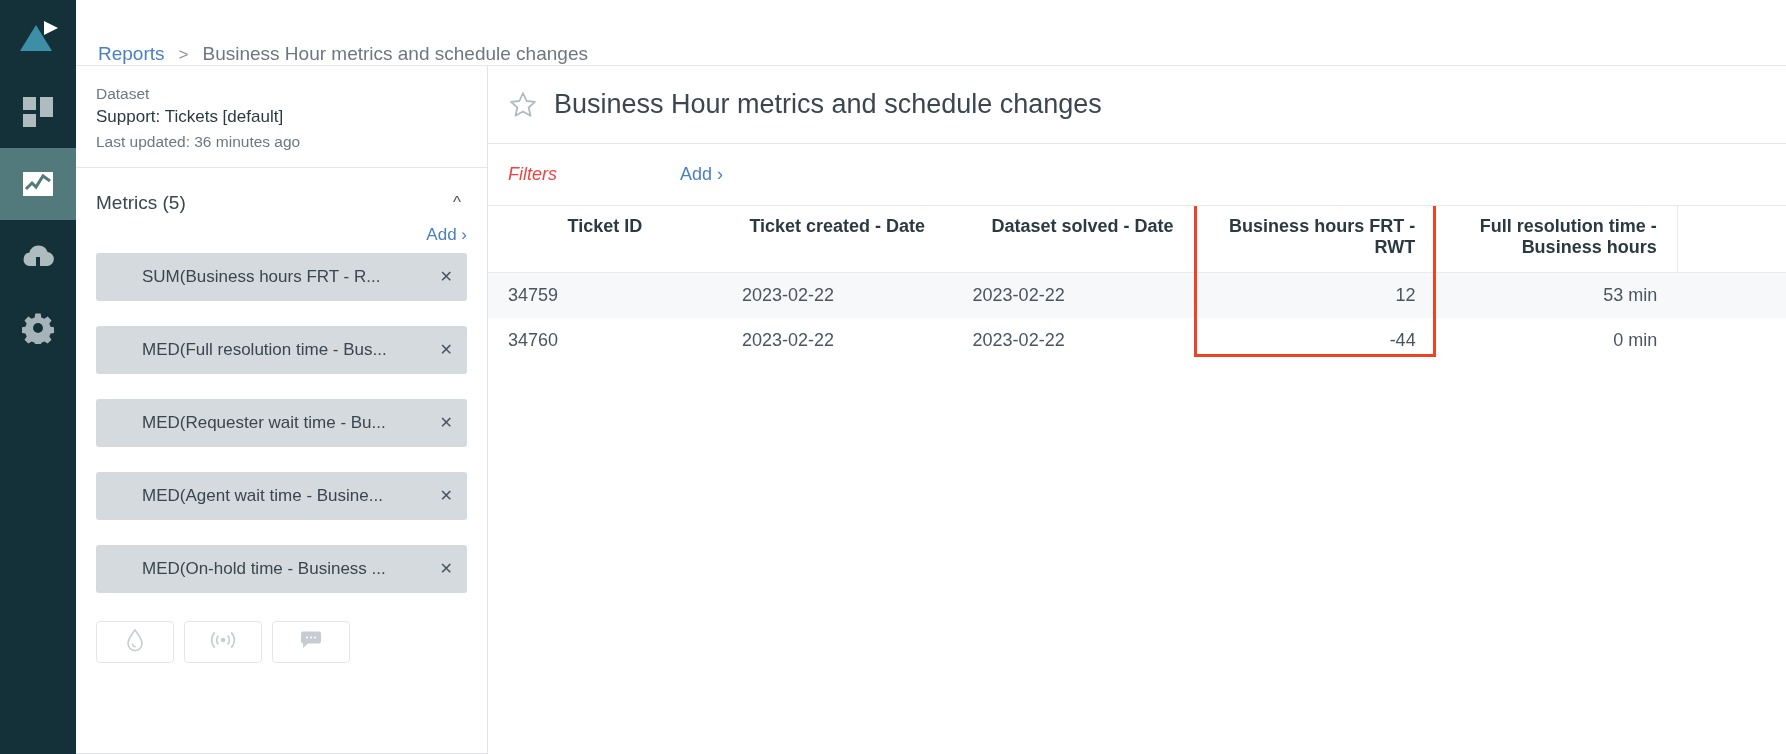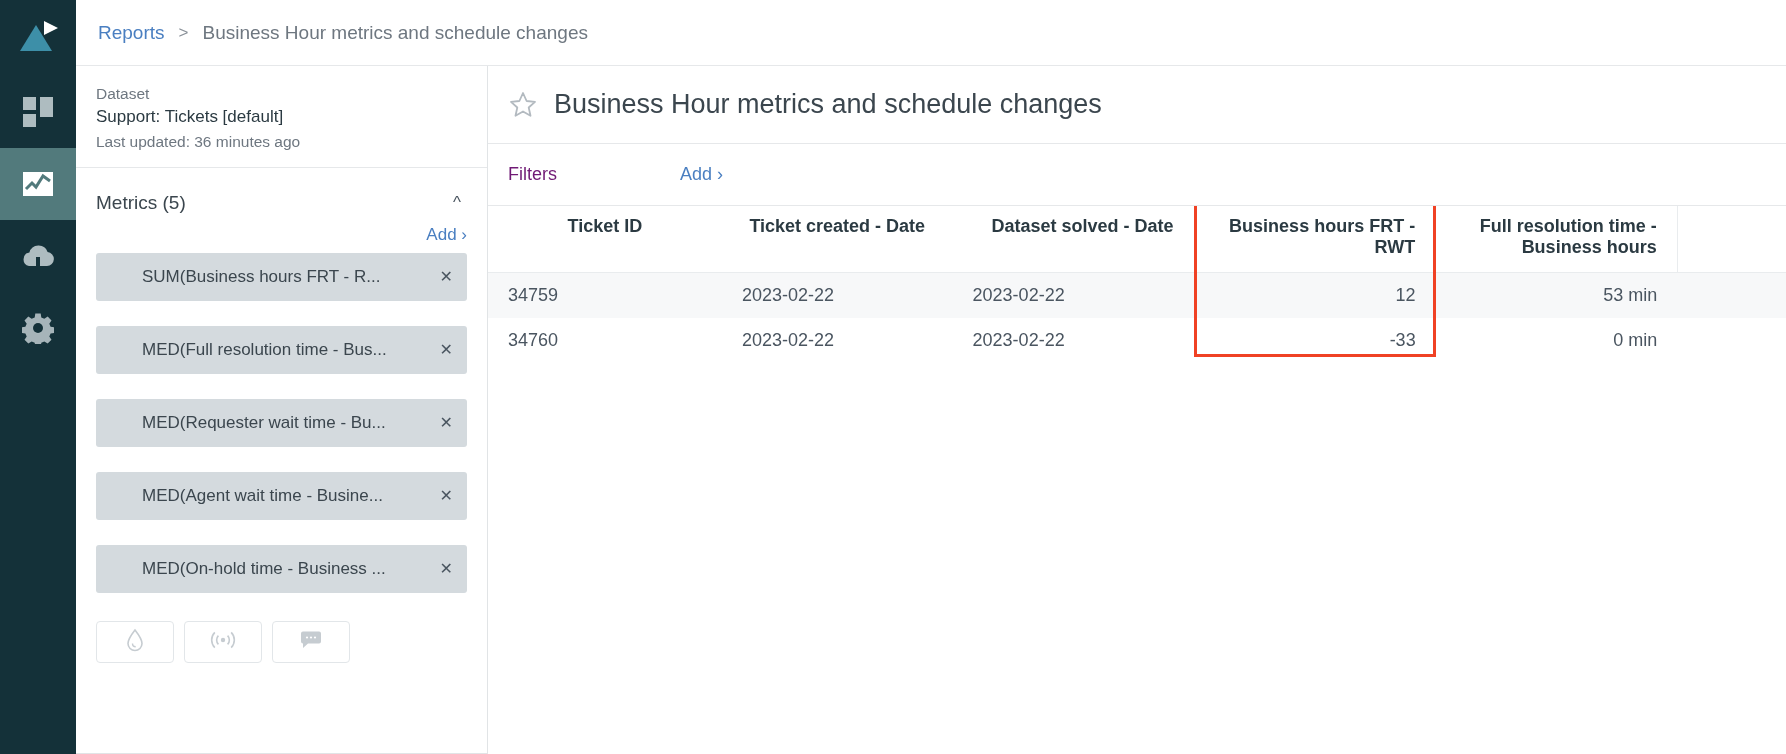--- a/index.html
+++ b/index.html
@@ -24,21 +24,21 @@
     height: 72px; display: flex; align-items: center; justify-content: center;
     cursor: pointer;
   }
   .rail-item.active { background: #527a7c; }
   .rail-item svg, .rail-logo svg { display: block; }
 
   
   .right { flex: 1 1 auto; display: flex; flex-direction: column; min-width: 0; }
   .topbar {
     height: 66px; flex: 0 0 66px;
-    display: flex; align-items: center;
+    display: flex; align-items: flex-end;
     padding-left: 22px;
     border-bottom: 1px solid #e6e8ea;
     background: #fff;
   }
   .crumb-link {
     color: #4a7fc1; font-size: 19px; cursor: pointer; text-decoration: none;
   }
   .crumb-sep { color: #8a9199; font-size: 17px; margin: 0 14px; }
   .crumb-current { color: #6e7780; font-size: 19px; }
 
@@ -110,21 +110,21 @@
   }
   .star-btn { cursor: pointer; display: flex; align-items: center; }
   .main-title { font-size: 27px; color: #3b464e; }
 
   .filters-bar {
     height: 62px; flex: 0 0 62px;
     display: flex; align-items: center;
     padding-left: 20px;
     border-bottom: 1px solid #e6e8ea;
   }
-  .filters-label { font-size: 18px; color: #701a75; width: 172px; }
+  .filters-label { font-size: 18px; color: #ef4444; width: 172px; font-style: italic; }
   .filters-add { color: #4a7fc1; font-size: 18px; cursor: pointer; }
 
   
   .table-wrap { flex: 1 1 auto; position: relative; overflow: hidden; }
   table.rpt { border-collapse: collapse; width: 100%; table-layout: fixed; }
   table.rpt th {
     font-size: 18px; color: #2b3a42; font-weight: 700;
     vertical-align: top; text-align: center;
     padding: 10px 20px 14px 20px;
     height: 62px;
@@ -334,21 +334,21 @@
                 <td>2023-02-22</td>
                 <td>2023-02-22</td>
                 <td class="num">12</td>
                 <td class="num">53 min</td>
                 <td></td>
               </tr>
               <tr>
                 <td>34760</td>
                 <td>2023-02-22</td>
                 <td>2023-02-22</td>
-                <td class="num">-33</td>
+                <td class="num">-44</td>
                 <td class="num">0 min</td>
                 <td></td>
               </tr>
             </tbody>
           </table>
 
           <div class="highlight-box" id="hl" style="border-color: rgb(240, 65, 36); left: 706.109px; top: -11px; width: 241.531px; height: 161.5px;"></div>
         </div>
 
       </section>

